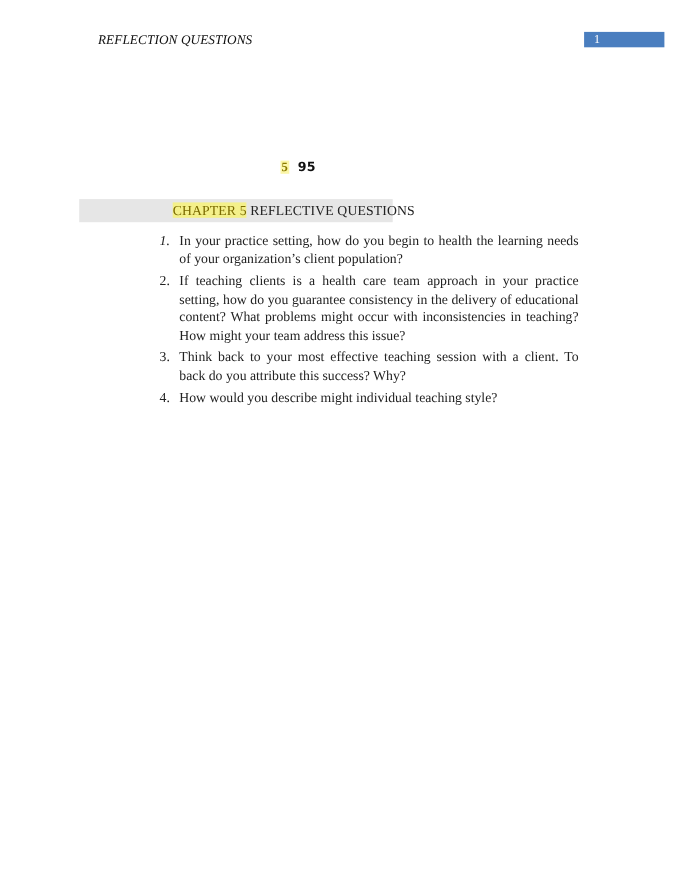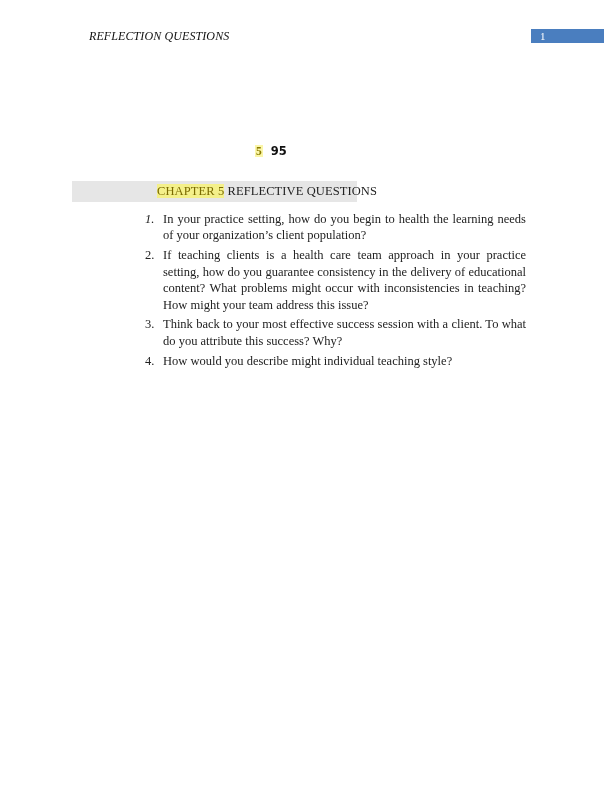--- a/index.html
+++ b/index.html
@@ -40,19 +40,19 @@
   <li>
     <span class="num" style="font-style:italic">1.</span>
     <span class="txt">In your practice setting, how do you begin to health the learning needs of your organization’s client population?</span>
   </li>
   <li>
     <span class="num">2.</span>
     <span class="txt">If teaching clients is a health care team approach in your practice setting, how do you guarantee consistency in the delivery of educational content? What problems might occur with inconsistencies in teaching? How might your team address this issue?</span>
   </li>
   <li>
     <span class="num">3.</span>
-    <span class="txt">Think back to your most effective success session with a client. To what do you attribute this success? Why?</span>
+    <span class="txt">Think back to your most effective teaching session with a client. To back do you attribute this success? Why?</span>
   </li>
   <li>
     <span class="num">4.</span>
     <span class="txt">How would you describe might individual teaching style?</span>
   </li>
 </ol>
 
 </body></html>

